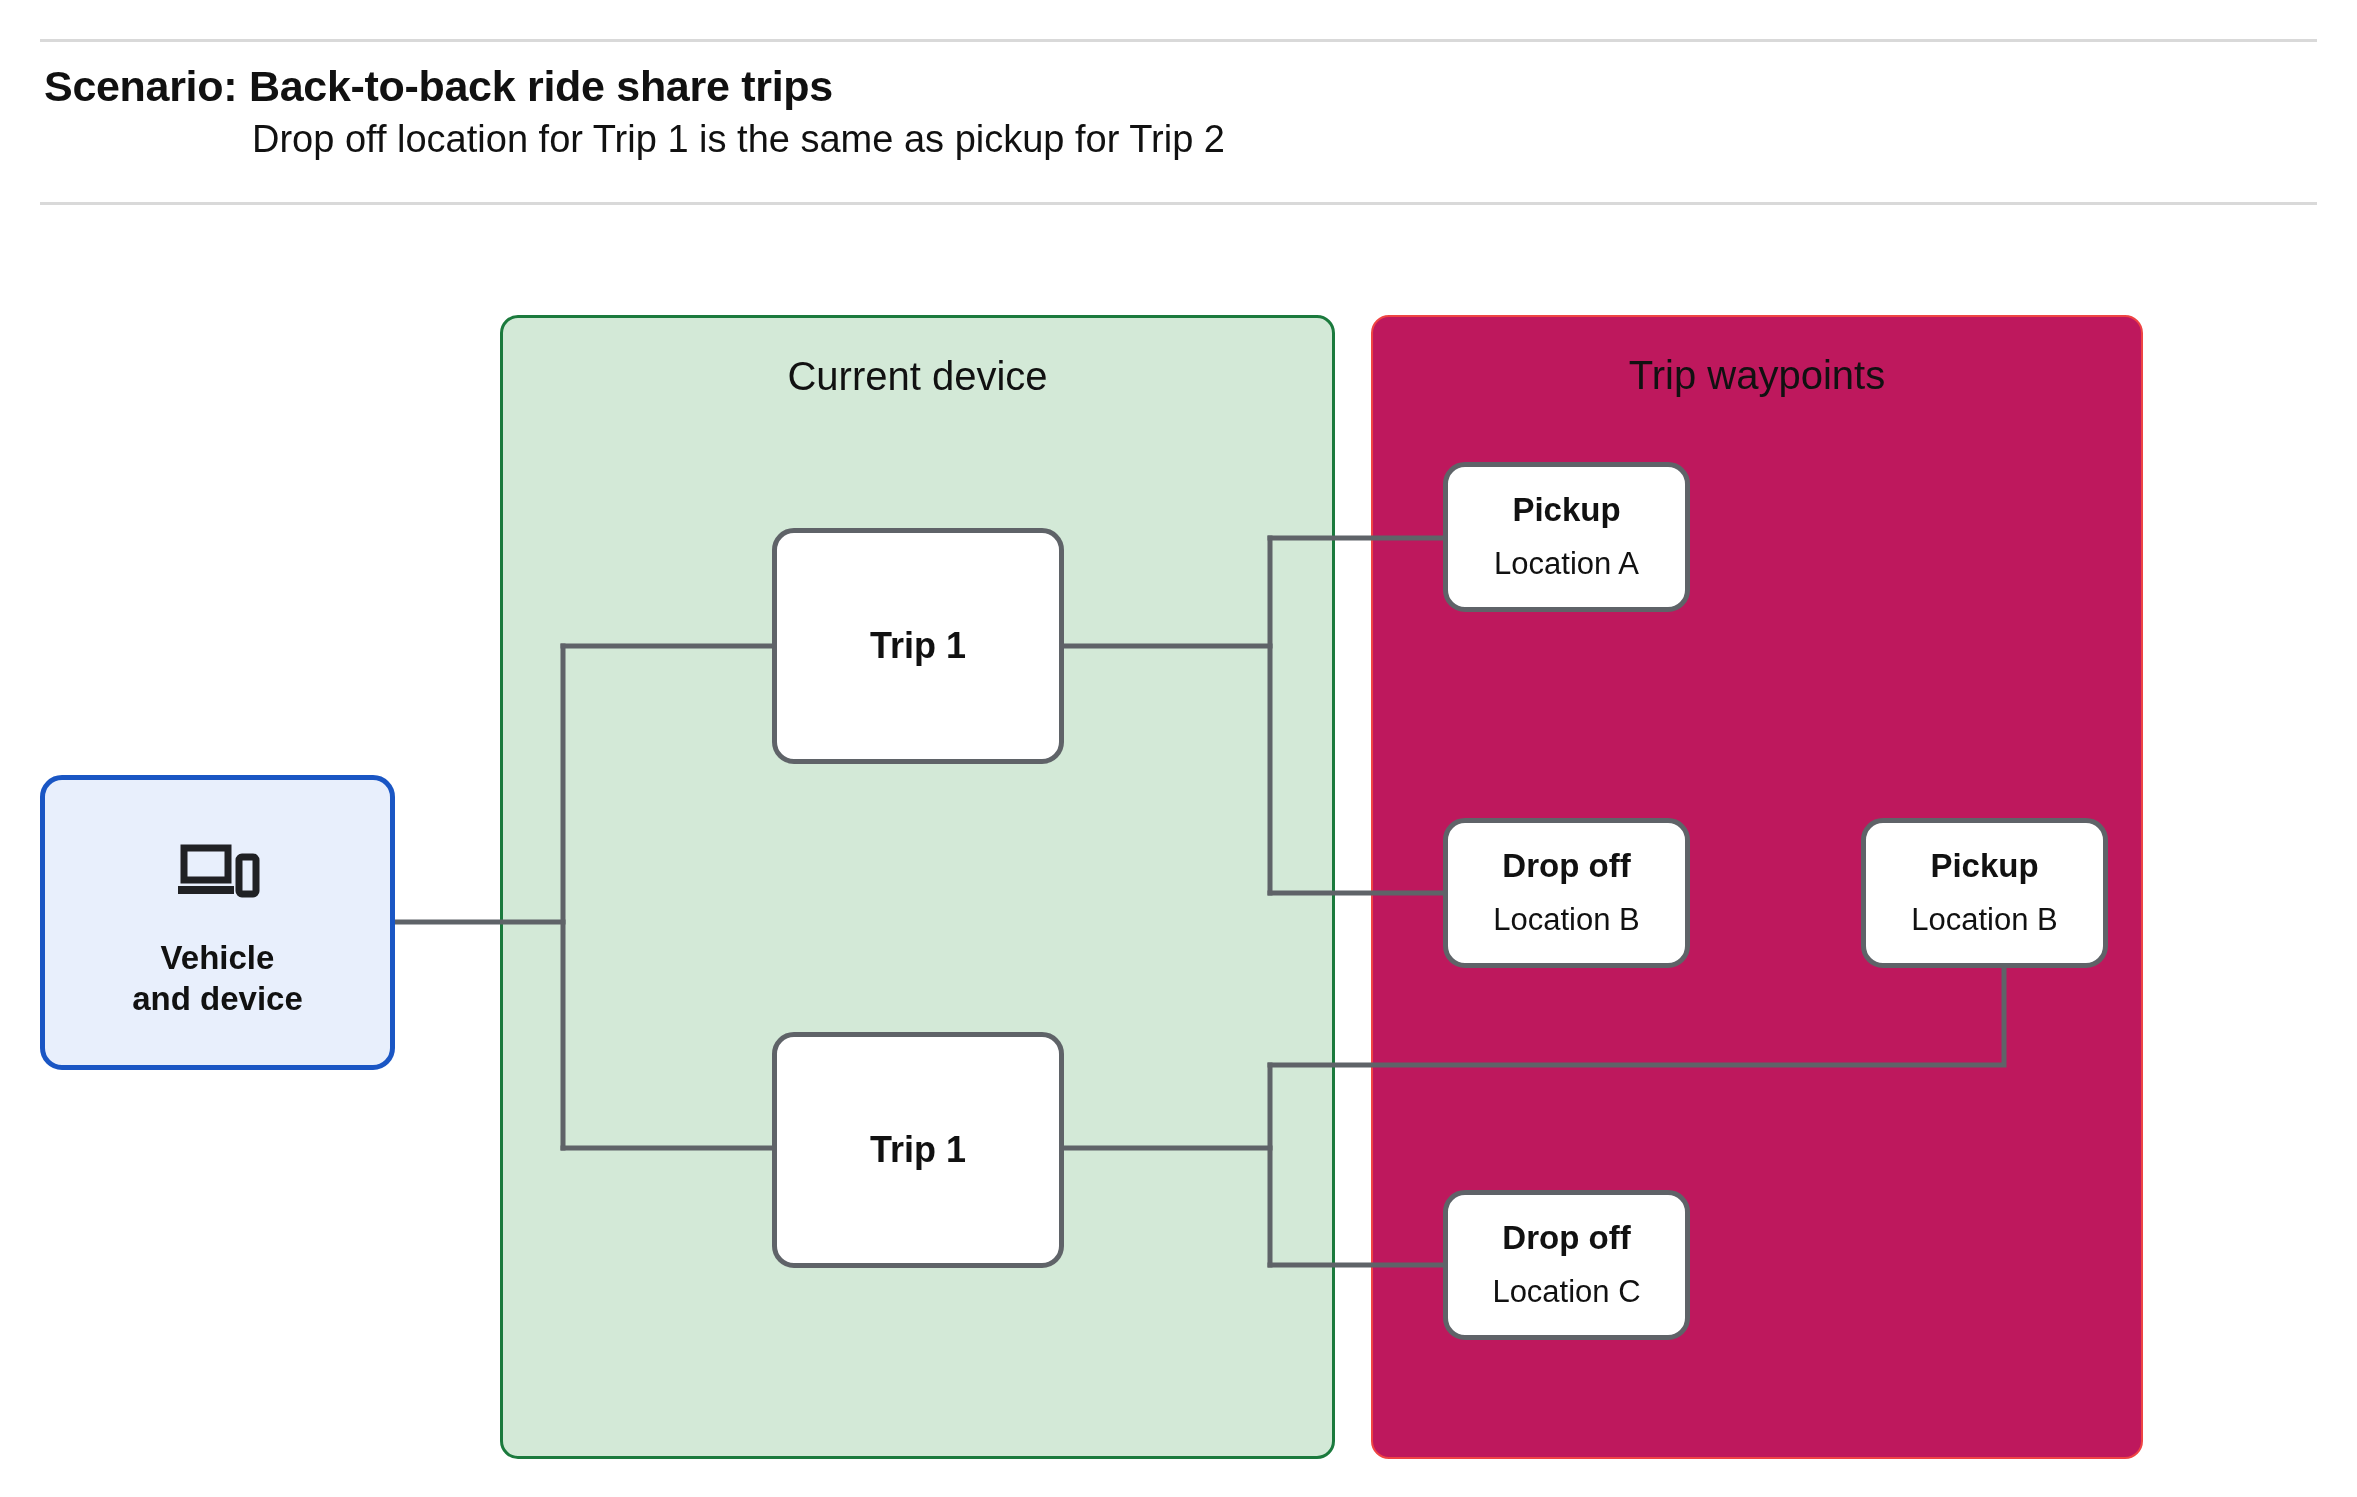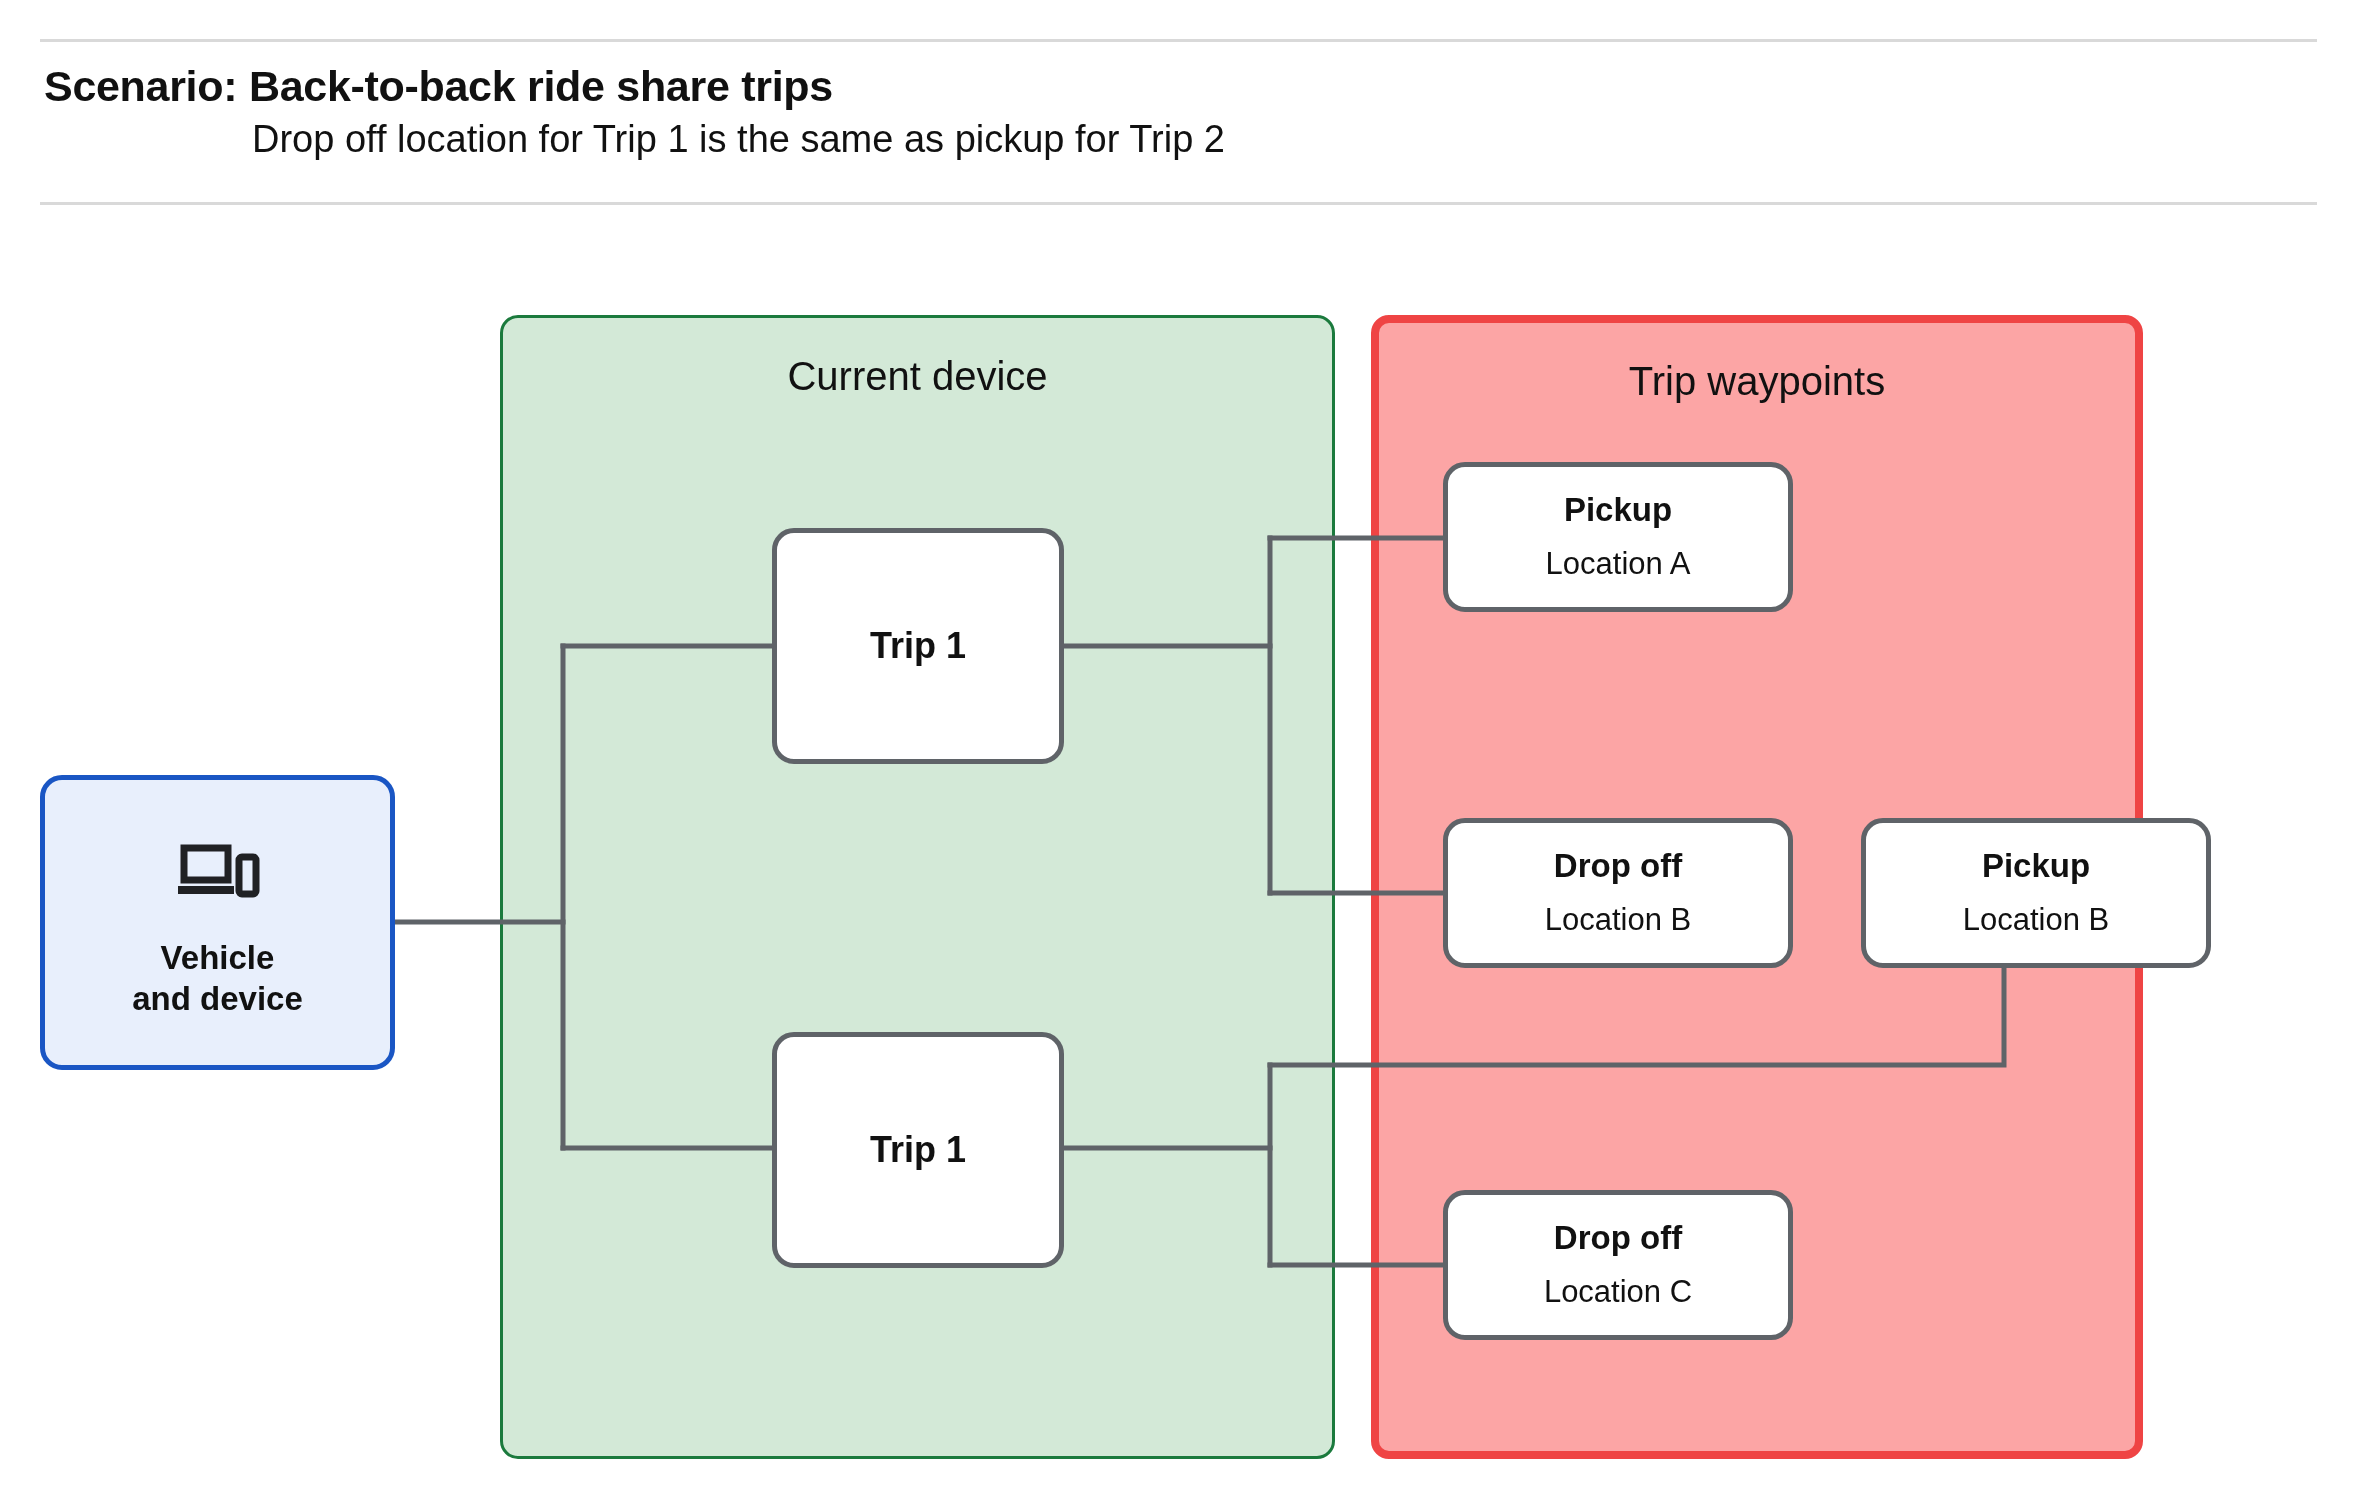--- a/index.html
+++ b/index.html
@@ -73,22 +73,22 @@
     width: 835px;
     height: 1144px;
     background: #d3e9d7;
     border: 3px solid #1b7a3d;
   }
   #group-trip-waypoints {
     left: 1371px;
     top: 315px;
     width: 772px;
     height: 1144px;
-    background: #fca5a5;
-    border: 8px solid #ef4444;
+    background: #be185d;
+    border: 2px solid #ef4444;
   }
   .group-title {
     position: absolute;
     left: 0;
     top: 36px;
     width: 100%;
     text-align: center;
     font-size: 40px;
     font-weight: normal;
     color: #111111;
@@ -147,21 +147,21 @@
   #node-trip1 { left: 772px; top: 528px; }
   #node-trip2 { left: 772px; top: 1032px; }
   .trip-label {
     font-size: 36px;
     font-weight: bold;
     color: #111111;
   }
 
   
   .waypoint-node {
-    width: 350px;
+    width: 247px;
     height: 150px;
   }
   #node-pickup-a   { left: 1443px; top: 462px; }
   #node-dropoff-b  { left: 1443px; top: 818px; }
   #node-pickup-b   { left: 1861px; top: 818px; }
   #node-dropoff-c  { left: 1443px; top: 1190px; }
 
   .wp-title {
     font-size: 33px;
     font-weight: bold;

